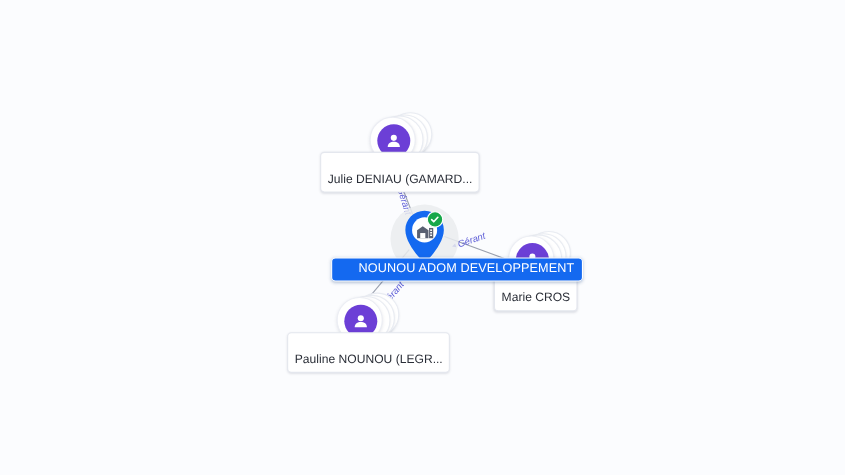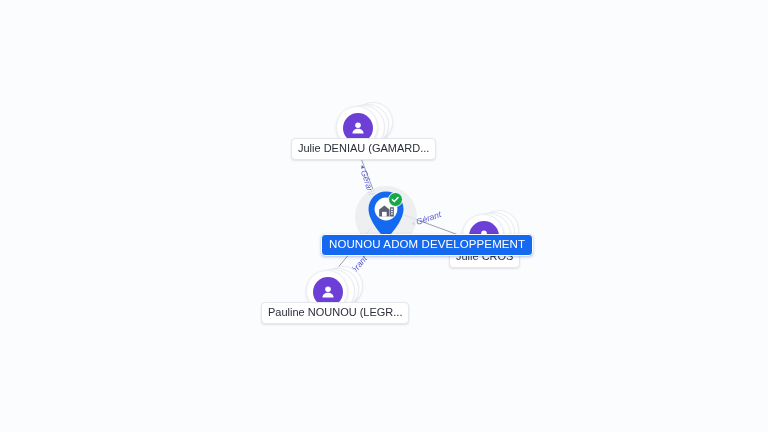--- a/index.html
+++ b/index.html
@@ -78,21 +78,21 @@
   
   .node-label {
     position: absolute;
     background: #ffffff;
     border: 1px solid #e4e7ee;
     border-radius: 4px;
     box-shadow: 0 1px 2px rgba(40,50,80,0.13);
     color: #2b2f38;
     font-size: 11px;
     line-height: 13px;
-    padding: 3px 6px 4px 6px;
+    padding: 18px 6px 4px 6px;
     white-space: nowrap;
     font-family: "Liberation Sans", sans-serif;
   }
 
   
   .company-node {
     position: absolute;
     left: 355px;
     top: 186px;
     width: 62px;
@@ -134,24 +134,23 @@
     position: absolute;
     left: 301px;
     top: 234px;
     background: #1469f0;
     border: 1.5px solid #ffffff;
     border-radius: 4px;
     box-shadow: 0 1px 3px rgba(20,60,120,0.30);
     color: #ffffff;
     font-size: 11.5px;
     line-height: 13px;
-    padding: 3px 7px 4px 7px;
+    padding: 3px 7px 4px 24px;
     white-space: nowrap;
     letter-spacing: .1px;
-    margin-left: 20px;
   }
 
   
   .edge-label {
     position: absolute;
     color: #5b5bd6;
     font-size: 8.5px;
     font-style: italic;
     font-family: "Liberation Sans", sans-serif;
     white-space: nowrap;
@@ -212,21 +211,21 @@
     <div class="stack-card c1"></div>
     <div class="avatar-disc">
       <div class="avatar-circle">
         <svg width="18" height="18" viewBox="0 0 24 24" aria-hidden="true">
           <circle cx="12" cy="8.4" r="3.7" fill="#ffffff"></circle>
           <path d="M4.6 19.4c0-4.1 3.3-6.4 7.4-6.4s7.4 2.3 7.4 6.4z" fill="#ffffff"></path>
         </svg>
       </div>
     </div>
   </div>
-  <div class="node-label" style="left:449px; top:246px;">Julie CROS</div>
+  <div class="node-label" style="left:449px; top:246px;">Marie CROS</div>
 
   <div class="person-node" style="left:306px; top:265px;">
     <div class="stack-card c3"></div>
     <div class="stack-card c2"></div>
     <div class="stack-card c1"></div>
     <div class="avatar-disc">
       <div class="avatar-circle">
         <svg width="18" height="18" viewBox="0 0 24 24" aria-hidden="true">
           <circle cx="12" cy="8.4" r="3.7" fill="#ffffff"></circle>
           <path d="M4.6 19.4c0-4.1 3.3-6.4 7.4-6.4s7.4 2.3 7.4 6.4z" fill="#ffffff"></path>

